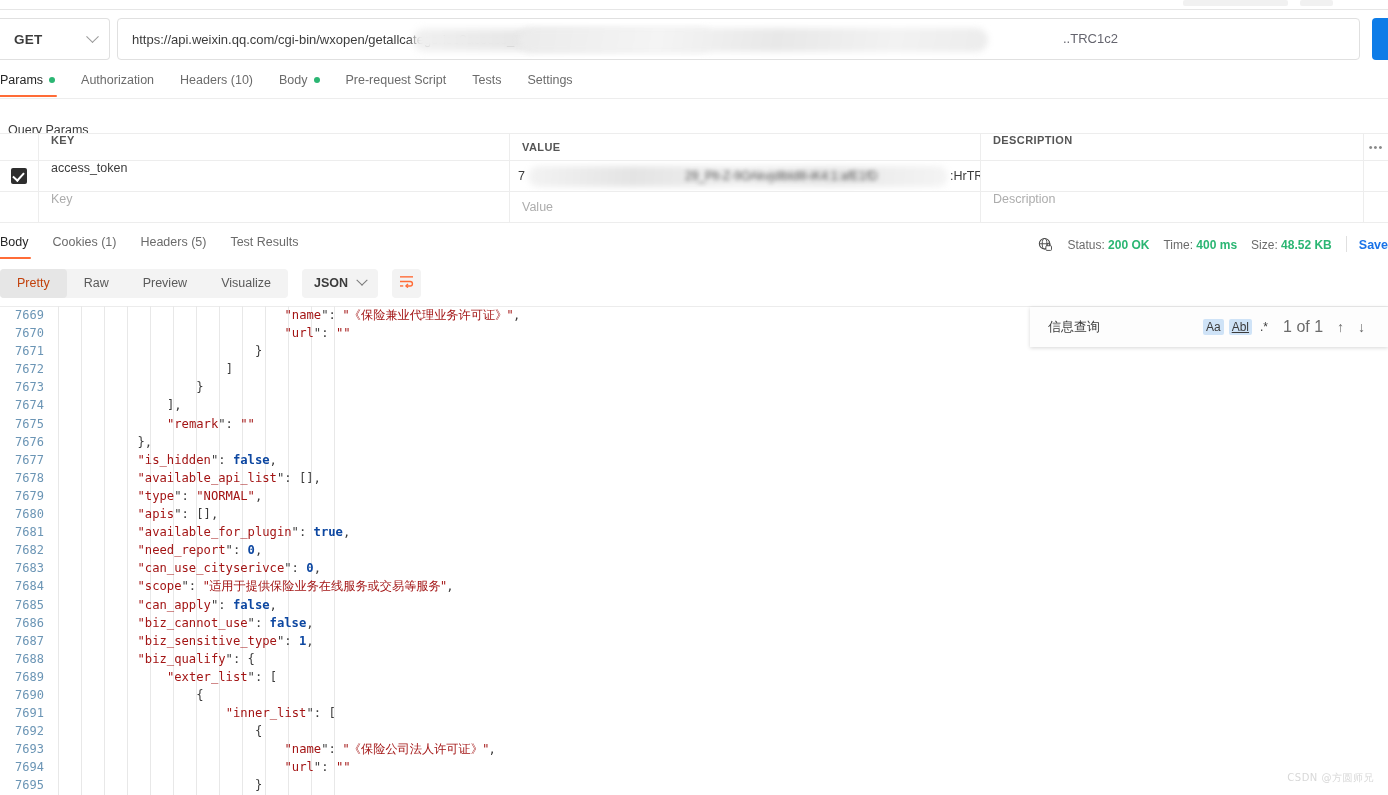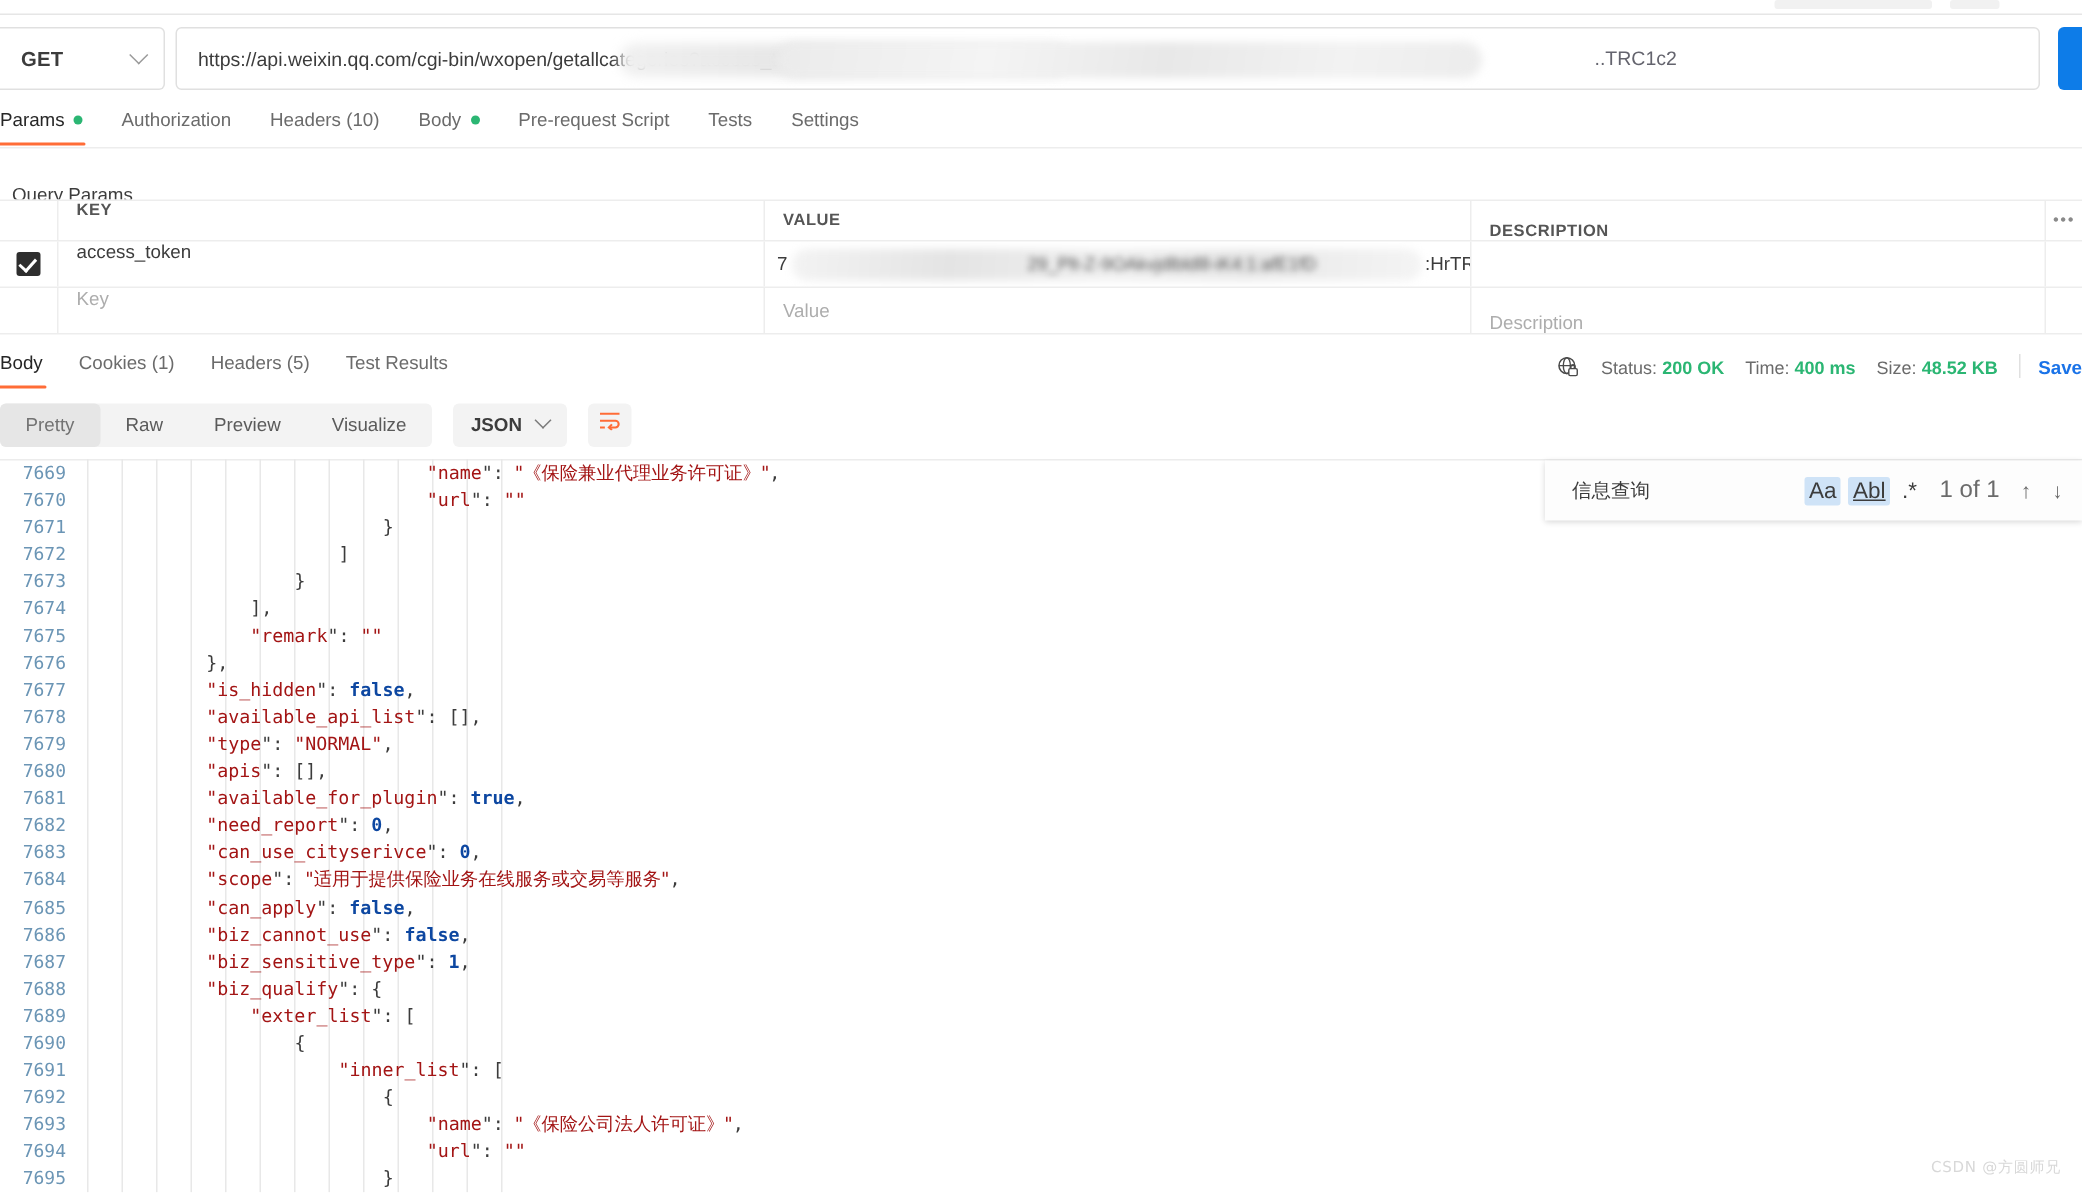--- a/index.html
+++ b/index.html
@@ -55,21 +55,21 @@
 
   
   .qp-title { position:absolute; top:123px; left:8px; font-size:12.5px; color:#3c3c3c; }
   .tbl { position:absolute; top:133px; left:0; width:1388px; }
   .tbl-row { display:flex; width:1388px; border-bottom:1px solid #ededed; }
   .tbl-head { height:28px; background:#fff; border-top:1px solid #ededed; }
   .tbl-body { height:31px; }
   .c-check { width:39px; border-right:1px solid #ededed; display:flex; align-items:center; justify-content:center; }
   .c-key   { width:471px; border-right:1px solid #ededed; display:flex; padding-left:12px; position:relative; }
   .c-val   { width:471px; border-right:1px solid #ededed; display:flex; align-items:center; padding-left:12px; position:relative; overflow:hidden; }
-  .c-desc  { width:383px; border-right:1px solid #ededed; display:flex; align-items:flex-end; padding-left:12px; }
+  .c-desc  { width:383px; border-right:1px solid #ededed; display:flex; align-items:flex-start; padding-left:12px; }
   .c-menu  { width:24px; display:flex; align-items:center; justify-content:center; }
   .th { font-size:11px; font-weight:700; color:#555; letter-spacing:.4px; }
   .td { font-size:12.5px; color:#3c3c3c; }
   .td.ph { color:#adadad; }
   .chk { width:16px; height:16px; border-radius:2px; background:#2e2e2e; position:relative; }
   .chk::after { content:""; position:absolute; left:4px; top:2px; width:5px; height:9px;
                 border-right:2px solid #fff; border-bottom:2px solid #fff; transform:rotate(42deg); }
   .dots3 { font-size:11px; color:#8a8a8a; letter-spacing:1px; line-height:1; }
   .val-redact { position:absolute; left:18px; top:5px; width:420px; height:21px;
       background:linear-gradient(95deg,#f3f3f3,#e4e4e4 25%,#f0f0f0 50%,#e8e8e8 72%,#f4f4f4);
@@ -85,21 +85,21 @@
   .ok { color:#2bb673; font-weight:600; }
   .sep { width:1px; height:16px; background:#e0e0e0; margin-left:14px; }
   .save-link { color:#1a73e8; font-weight:600; font-size:12.5px; margin-left:12px; }
   .globe { width:15px; height:15px; position:relative; }
   .globe svg { display:block; }
 
   
   .view-bar { position:absolute; top:268px; left:0; width:1388px; height:30px; display:flex; align-items:center; gap:0; }
   .seg-group { display:flex; align-items:center; background:#f3f3f3; border-radius:4px; height:29px; }
   .seg-btn { font-size:12.5px; color:#5a5a5a; padding:0 17px; line-height:29px; height:29px; border-radius:4px; }
-  .seg-btn.on { background:#e6e6e6; color:#737373; }
+  .seg-btn.on { background:#e6e6e6; color:#c2410c; }
   .fmt-box { display:flex; align-items:center; gap:10px; background:#f3f3f3; border-radius:4px; height:29px; padding:0 12px; margin-left:14px; }
   .fmt-label { font-size:12.5px; color:#3c3c3c; font-weight:600; }
   .chev-sm { width:8px; height:8px; border-right:1.3px solid #7a7a7a; border-bottom:1.3px solid #7a7a7a;
              transform:rotate(45deg) translate(-2px,-2px); }
   .wrap-btn { width:29px; height:29px; background:#f3f3f3; border-radius:4px; margin-left:14px; display:flex; align-items:center; justify-content:center; }
 
   
   .code-wrap { position:absolute; top:306px; left:0; width:1388px; height:489px; background:#fff; overflow:hidden; }
   .code-top-line { position:absolute; top:0; left:0; width:1388px; height:1px; background:#ececec; }
   .guides { position:absolute; left:0; top:0; width:1388px; height:489px; }
@@ -116,21 +116,21 @@
   .n   { color:#0d47a1; font-weight:bold; }
   .b   { color:#0d47a1; font-weight:bold; }
   .cjk { color:#a31515; font-family:"DejaVu Sans", sans-serif; }
 
   
   .find-bar { position:absolute; top:307px; left:1030px; width:358px; height:40px;
               background:#fdfdfd; box-shadow:0 1px 4px rgba(0,0,0,.16); display:flex; align-items:center; }
   .find-inner { display:flex; align-items:center; width:100%; padding:0 10px 0 18px; height:40px; }
   .find-input { flex:0 0 auto; width:155px; font-size:13px; color:#3c3c3c; font-family:"DejaVu Sans", sans-serif; }
   .find-tools { display:flex; align-items:center; gap:5px; }
-  .ft { font-size:15px; color:#3c3c3c; padding:1px 3px; border-radius:2px; font-family:"Liberation Sans", sans-serif; }
+  .ft { font-size:12px; color:#3c3c3c; padding:1px 3px; border-radius:2px; font-family:"Liberation Sans", sans-serif; }
   .ft.act { background:#cfe3f7; }
   .ft.ul { text-decoration:underline; }
   .find-count { font-size:16px; color:#6b6b6b; margin-left:12px; white-space:nowrap; }
   .arrow { font-size:14px; color:#6b6b6b; margin-left:14px; }
 
   
   .wm { position:absolute; right:14px; bottom:10px; font-size:10px; color:#d8d8d8;
         font-family:"DejaVu Sans", sans-serif; letter-spacing:.5px; }
 </style>
 </head>

